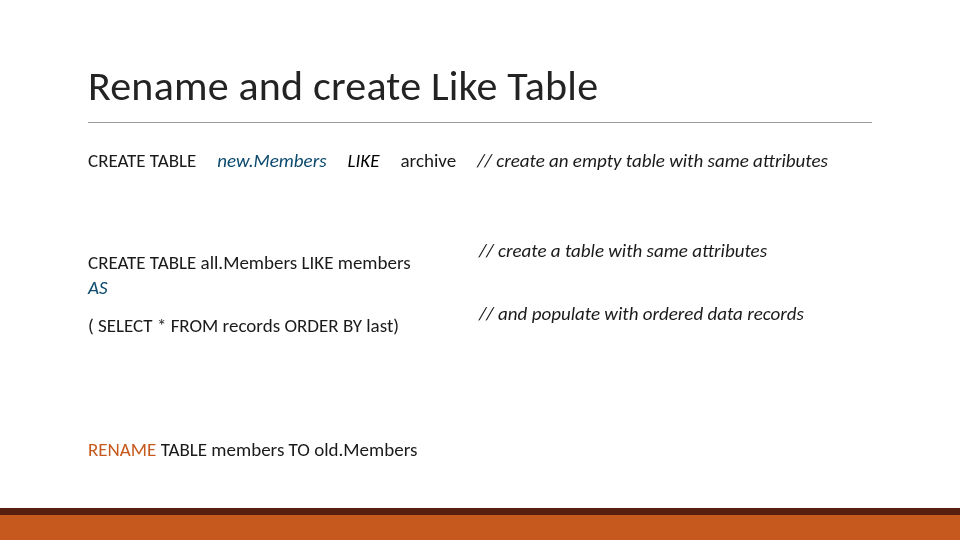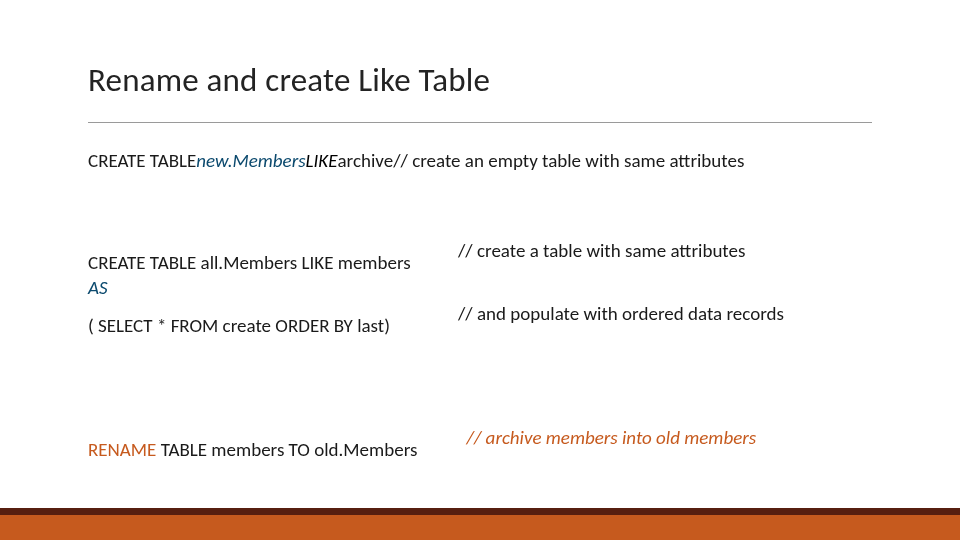--- a/index.html
+++ b/index.html
@@ -15,21 +15,21 @@
   .slide {
     position: relative;
     width: 960px;
     height: 540px;
     box-sizing: border-box;
   }
   .title {
     position: absolute;
     left: 88px;
     top: 60px;
-    font-size: 33px;
+    font-size: 42px;
     font-weight: 400;
     color: #232323;
     letter-spacing: 0.2px;
   }
   .title-rule {
     position: absolute;
     left: 88px;
     top: 122px;
     width: 784px;
     height: 0;
@@ -39,27 +39,28 @@
     position: absolute;
     left: 88px;
     top: 148px;
     width: 790px;
     font-size: 19px;
     line-height: 1.35;
   }
   .row {
     display: flex;
     white-space: nowrap;
+    gap: 21px;
   }
   .gap-lg { height: 64px; }
   .gap-xl { height: 86px; }
   .kw      { color: #1a1a1a; font-weight: 400; }
   .ident   { font-style: italic; color: #0c4a6e; }
   .like    { font-style: italic; color: #000000; }
-  .comment { color: #1a1a1a; }
+  .comment { font-style: italic; color: #1a1a1a; }
   .accent1 { color: #c65a1e; text-align: center; } 
   .accent1-i { color: #c65a1e; font-style: italic; }
   .col-left  { display:inline-block; min-width: 370px; margin-top: 12px; }
   .footer {
     position: absolute;
     left: 0;
     bottom: 0;
     width: 960px;
     height: 32px;
   }
@@ -96,32 +97,31 @@
     <div class="gap-lg"></div>
 
     <div class="row">
       <span class="col-left kw">CREATE TABLE all.Members LIKE members</span>
       <span class="comment">// create a table with same attributes</span>
     </div>
     <div class="row">
       <span class="ident">AS</span>
     </div>
     <div class="row">
-      <span class="col-left kw">( SELECT * FROM create ORDER BY last)</span>
+      <span class="col-left kw">( SELECT * FROM records ORDER BY last)</span>
       <span class="comment">// and populate with ordered data records</span>
     </div>
 
     <div class="gap-xl"></div>
 
     <div class="row">
       <span class="col-left">
         <span class="accent1">RENAME</span><span class="kw"> TABLE members TO old.Members</span>
       </span>
       <span>&nbsp;&nbsp;</span>
-      <span class="accent1-i">// archive members into old members</span>
     </div>
 
   </div>
 
   <div class="footer">
     <div class="bar-top"></div>
     <div class="bar-main"></div>
   </div>
 
 </div>

